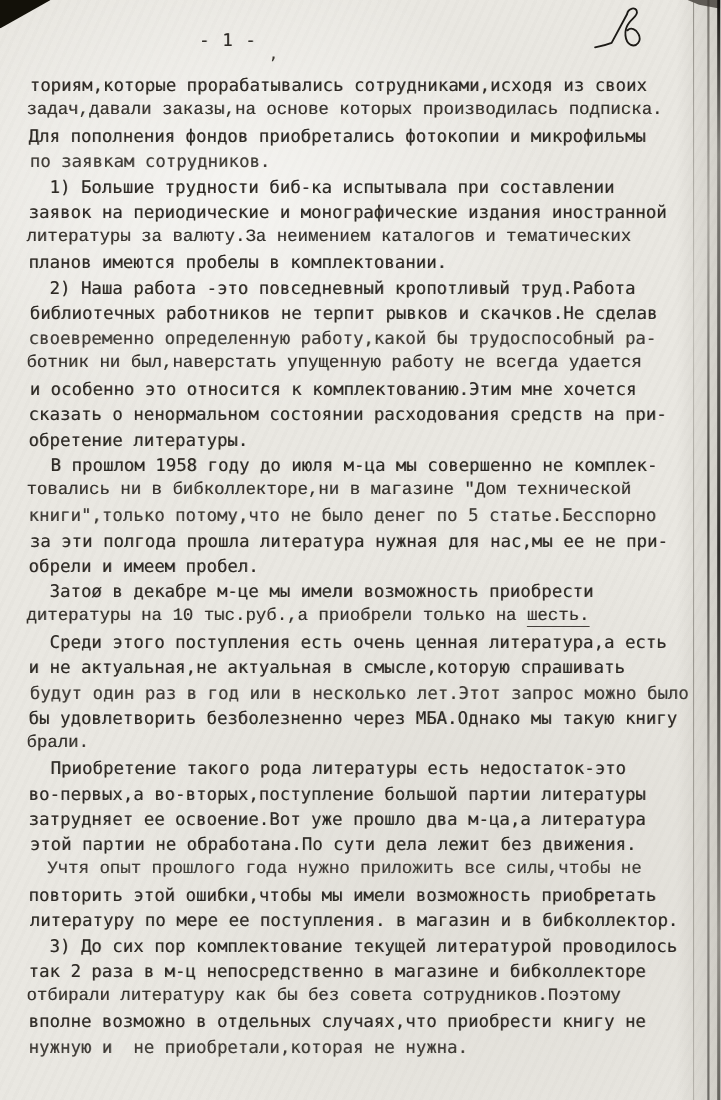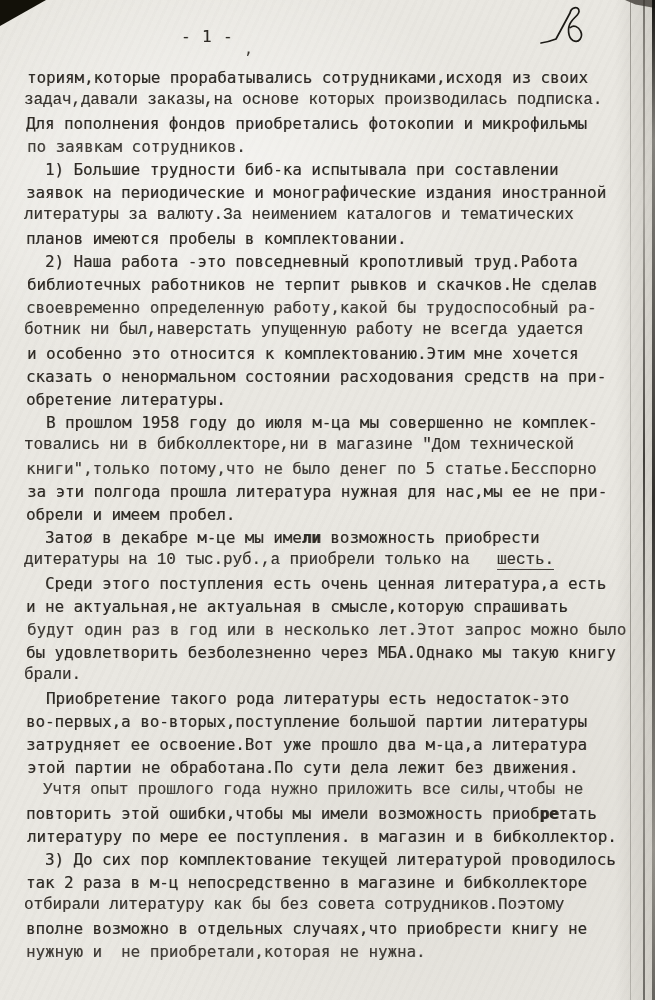--- a/index.html
+++ b/index.html
@@ -21,22 +21,22 @@
   .doc-body{
     position:absolute;left:26px;top:66px;width:618px;
     font-size:15.8px;line-height:23px;
     white-space:pre;
     text-shadow:0.5px 0 0 rgba(46,42,37,.45);
   }
   .line{height:23px;}
   .line:nth-child(3n+1){margin-left:1px;}
   .line:nth-child(5n+2){margin-left:-2px;opacity:.96;font-family:Liberation Mono, monospace;}
   .line:nth-child(7n+4){opacity:.9;}
-  .u{border-bottom:1.7px solid rgba(42,38,33,.9);margin-left:18px;}
-  .b{font-weight:bold;text-shadow:0.8px 0 0 rgba(46,42,37,.8);}
+  .u{border-bottom:1.7px solid rgba(42,38,33,.9);}
+  .b{font-weight:normal;text-shadow:0.8px 0 0 rgba(46,42,37,.8);}
   .page-number{
     position:absolute;left:181px;top:27px;
     font-size:15.8px;letter-spacing:1px;
     text-shadow:0.5px 0 0 rgba(46,42,37,.4);
   }
   .stray-mark{position:absolute;left:244px;top:40px;font-size:15px;color:#3a362f;}
   
   .corner-tl{
     position:absolute;left:0;top:0;width:46px;height:26px;
     background:#131109;

